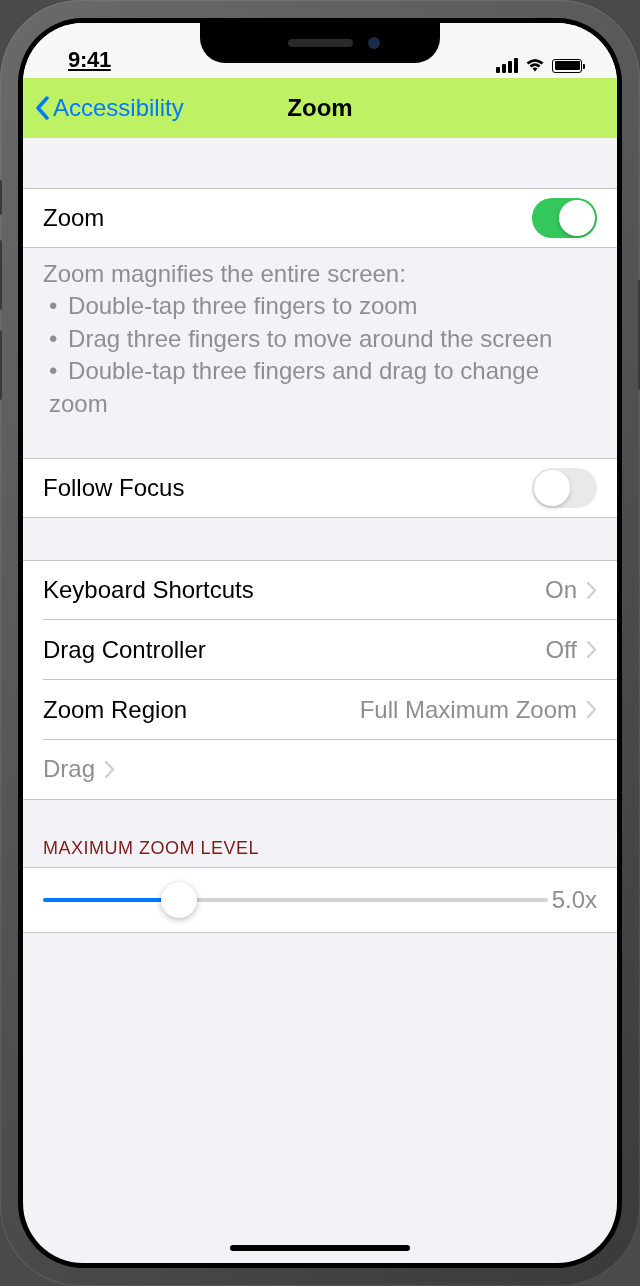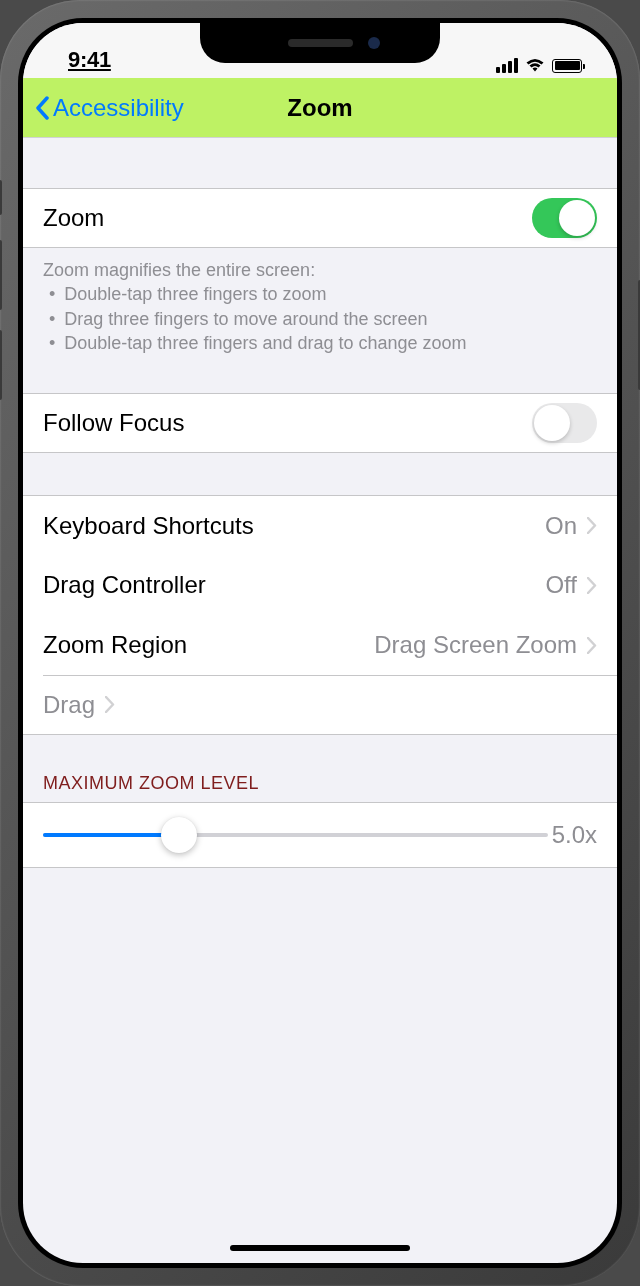--- a/index.html
+++ b/index.html
@@ -265,21 +265,21 @@
       box-shadow: 0 2px 4px rgba(0,0,0,0.2);
     }
     .toggle-on .toggle-knob {
       right: 2px;
     }
     .toggle-off .toggle-knob {
       left: 2px;
     }
     .footer-text {
       padding: 10px 20px;
-      font-size: 18px;
+      font-size: 24px;
       color: #8e8e93;
       line-height: 1.35;
     }
     .footer-bullets {
       list-style: none;
       padding-left: 6px;
     }
     .footer-bullets li::before {
       content: '• ';
       margin-right: 4px;
@@ -430,21 +430,21 @@
             <div class="cell-value">
               <span>Off</span>
               <svg class="chevron-right" viewBox="0 0 10 17">
                   <path d="M1 1 L8 8.5 L1 16" stroke="#8e8e93" stroke-width="2.5" fill="none" stroke-linecap="round" stroke-linejoin="round"></path>
                 </svg>
             </div>
           </div>
           <div class="cell">
             <span class="cell-label">Zoom Region</span>
             <div class="cell-value">
-              <span>Drag Screen Zoom</span>
+              <span>Full Maximum Zoom</span>
               <svg class="chevron-right" viewBox="0 0 10 17">
                   <path d="M1 1 L8 8.5 L1 16" stroke="#8e8e93" stroke-width="2.5" fill="none" stroke-linecap="round" stroke-linejoin="round"></path>
                 </svg>
             </div>
           </div>
           <div class="cell">
             <div class="cell-value">
               <span>Drag</span>
               <svg class="chevron-right" viewBox="0 0 10 17">
                   <path d="M1 1 L8 8.5 L1 16" stroke="#8e8e93" stroke-width="2.5" fill="none" stroke-linecap="round" stroke-linejoin="round"></path>

